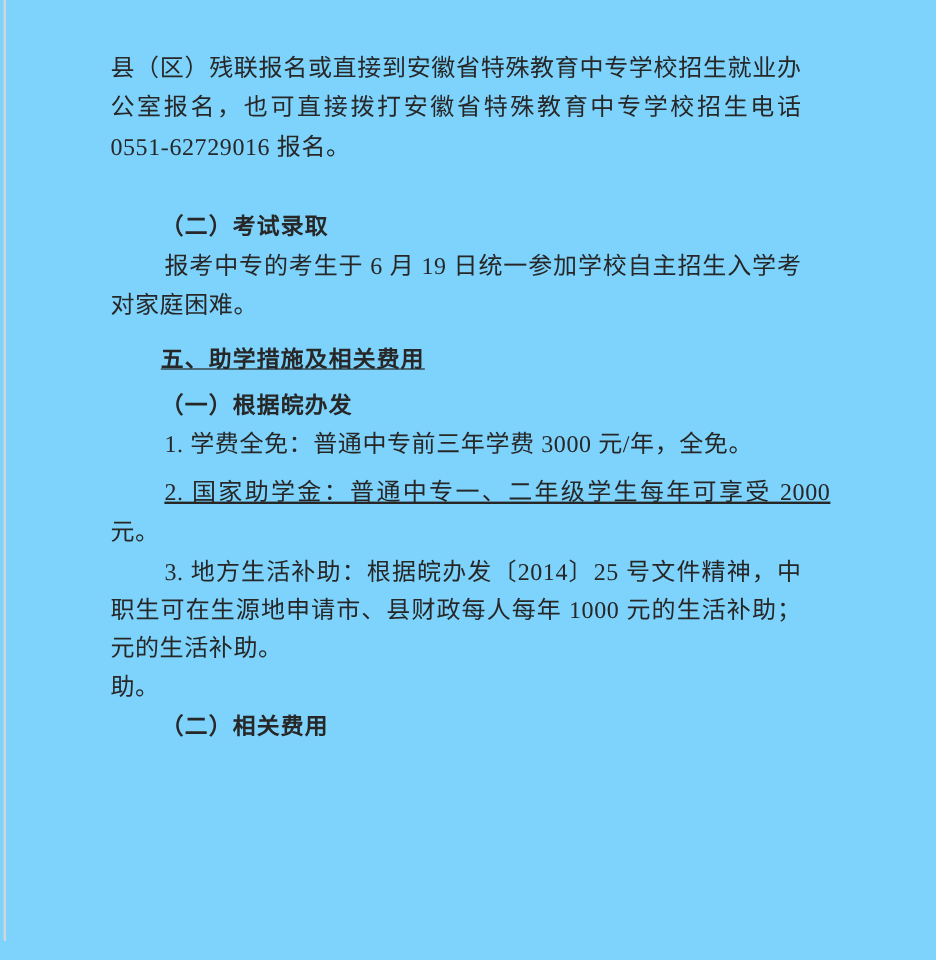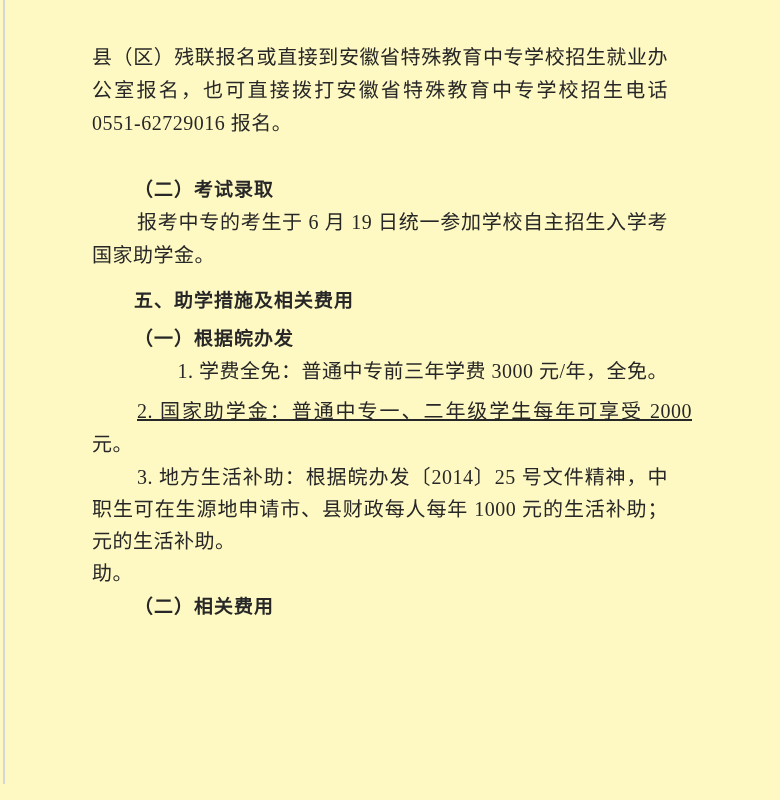--- a/index.html
+++ b/index.html
@@ -4,21 +4,21 @@
 <style>
   html, body {
     margin: 0;
     padding: 0;
     background: #ffffff;
   }
   .page {
     position: relative;
     width: 780px;
     height: 800px;
-    background: #fef9c3;
+    background: #7dd3fc;
     overflow: hidden;
     font-family: "Liberation Serif", "DejaVu Serif", serif;
     color: #272727;
   }
   .edge-line {
     position: absolute;
     left: 3px;
     top: 0;
     width: 2px;
     height: 784px;
@@ -36,53 +36,53 @@
     line-height: 33px;
     letter-spacing: 0.5px;
     white-space: nowrap;
   }
   
   .j {
     white-space: normal;
     text-align: justify;
     text-align-last: justify;
   }
-  .ind { text-indent: 45px; text-align: right; }
+  .ind { text-indent: 45px; }
   .tight { line-height: 32px; }
   .m7 { margin-top: 7px; }
   .wide { width: 600px; text-decoration: underline; }
   .heading {
     font-family: "Liberation Sans", "DejaVu Sans", sans-serif;
     font-weight: 700;
     font-size: 19px;
     line-height: 33px;
     letter-spacing: 1px;
     text-indent: 42px;
     white-space: nowrap;
   }
   .gap33 { margin-top: 33px; }
-  .gap12 { margin-top: 12px; }
+  .gap12 { margin-top: 12px; text-decoration: underline; }
   .gap5  { margin-top: 5px; }
 </style>
 </head>
 <body>
 
 <div class="page">
   <div class="edge-line"></div>
 
   <div class="content">
 
     <div class="line j">县（区）残联报名或直接到安徽省特殊教育中专学校招生就业办</div>
     <div class="line j">公室报名，也可直接拨打安徽省特殊教育中专学校招生电话</div>
     <div class="line">0551-62729016 报名。</div>
 
     <div class="heading gap33">（二）考试录取</div>
 
     <div class="line j ind">报考中专的考生于 6 月 19 日统一参加学校自主招生入学考</div>
-    <div class="line">国家助学金。</div>
+    <div class="line">对家庭困难。</div>
 
     <div class="heading gap12">五、助学措施及相关费用</div>
 
     <div class="heading gap5">（一）根据皖办发</div>
 
     <div class="line ind">1. 学费全免：普通中专前三年学费 3000 元/年，全免。</div>
 
     <div class="line j ind wide m7">2. 国家助学金：普通中专一、二年级学生每年可享受 2000</div>
     <div class="line">元。</div>
 

